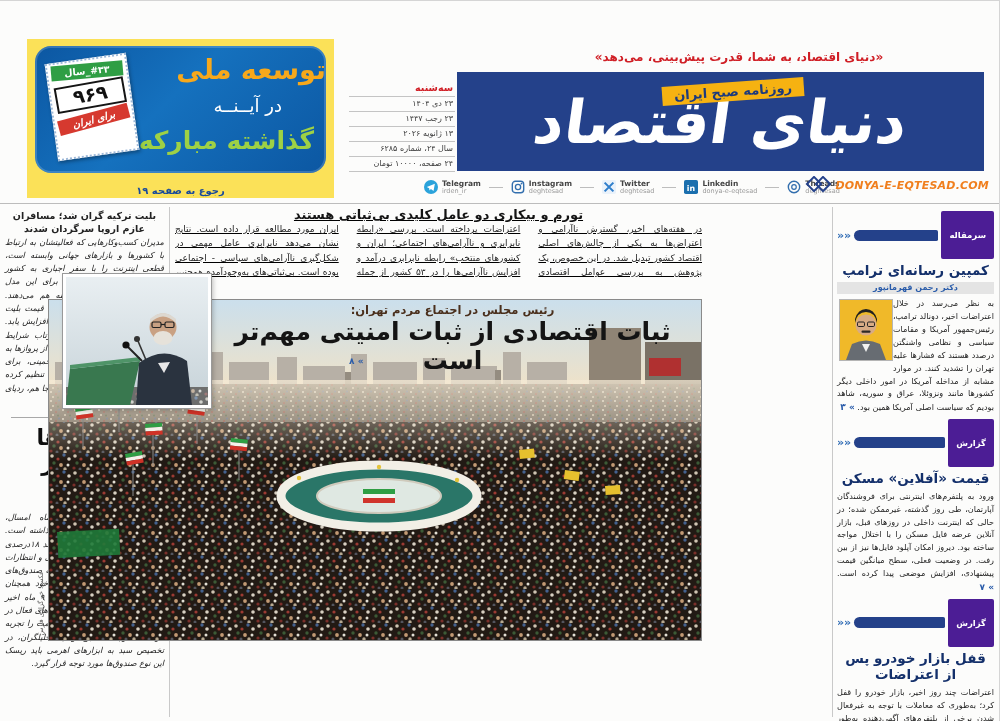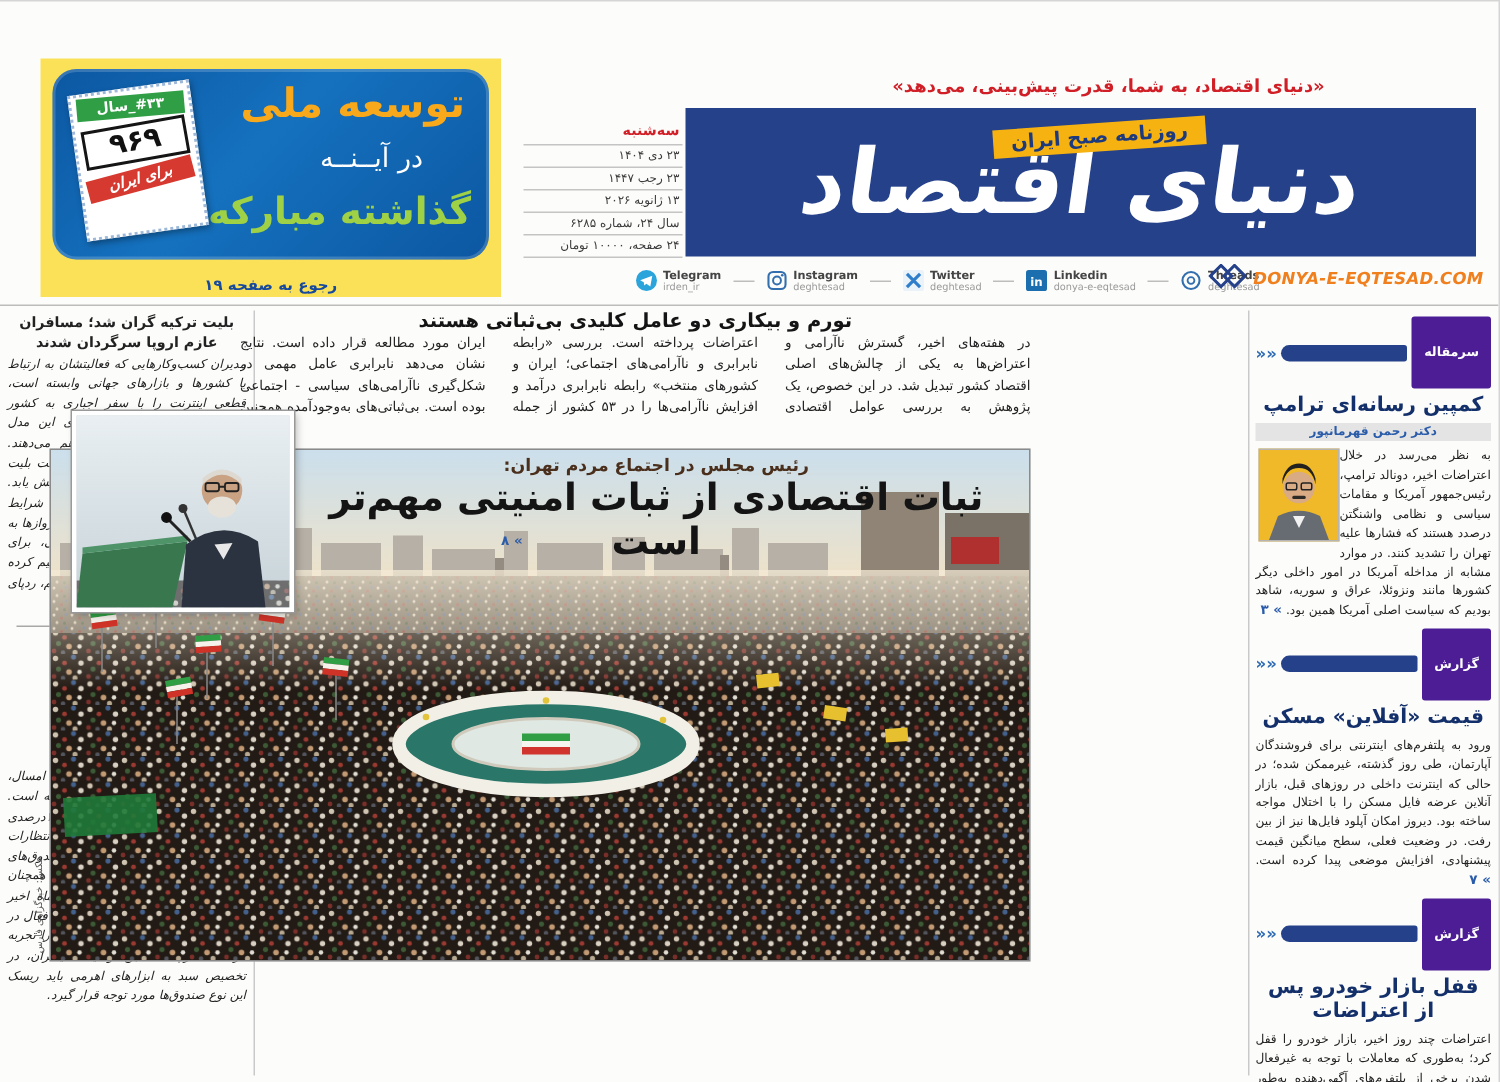--- a/index.html
+++ b/index.html
@@ -2,21 +2,21 @@
 <html lang="fa" dir="rtl"><head>
 <meta charset="utf-8">
 <style>
   html,body{margin:0;padding:0;background:#e9e9e9;font-family:"DejaVu Sans",sans-serif;}
   #page{position:relative;width:1000px;height:721px;margin:0 auto;background:#fcfcfb;overflow:hidden;border:1px solid #d5d5d5;direction:rtl;}
 
   
   .promo{position:absolute;left:28px;top:38px;width:307px;height:159px;background:#fbe158;}
   .promo-box{position:absolute;left:8px;top:7px;right:8px;height:127px;border-radius:16px;
     background:linear-gradient(135deg,#0c57a2,#1571be 45%,#0c57a2);box-shadow:inset 0 0 0 2px rgba(255,255,255,.18);}
-  .promo-l1{position:absolute;top:8px;right:16px;font-size:27px;font-weight:bold;color:#f7a81b;}
+  .promo-l1{position:absolute;top:8px;right:0;font-size:27px;font-weight:bold;color:#f7a81b;}
   .promo-l2{position:absolute;top:49px;right:44px;font-size:18px;color:#fff;letter-spacing:5px;}
   .promo-l3{position:absolute;top:80px;right:12px;font-size:25px;font-weight:bold;color:#9ed145;}
   .stamp{position:absolute;left:16px;top:12px;width:82px;height:98px;background:#fff;border:2px dotted #9db8d8;
     transform:rotate(-8deg);box-shadow:1px 2px 4px rgba(0,0,0,.35);padding:3px;box-sizing:border-box;}
   .stamp-top{background:#2f9e44;color:#fff;font-size:9.5px;font-weight:bold;text-align:center;padding:2px 0;transform:rotate(3deg);}
   .stamp-logo{background:#fff;border:2px solid #151515;margin:4px 1px;text-align:center;font-size:19px;font-weight:bold;color:#111;transform:rotate(-2deg);line-height:1.15;}
   .stamp-bottom{background:#d6392f;color:#fff;font-size:10px;font-weight:bold;font-style:italic;text-align:center;padding:2px 0;transform:rotate(-7deg);}
   .promo-ref{position:absolute;bottom:2px;left:0;right:0;text-align:center;color:#17499c;font-weight:bold;font-size:10px;}
 
   
@@ -45,21 +45,21 @@
 
   
   .col-left{position:absolute;left:6px;top:208px;width:159px;}
   .kicker-sm{font-size:9.5px;font-weight:bold;color:#222;text-align:center;line-height:1.4;}
   .title-lg{font-size:22px;font-weight:900;color:#0d0d0d;text-align:center;line-height:1.22;margin:4px 0 6px;}
   .body-sm{font-size:8.2px;line-height:1.62;text-align:justify;color:#232323;font-style:italic;}
   .marker{color:#2a5caa;font-weight:bold;font-size:9px;white-space:nowrap;}
   .div-h{border-top:1px solid #a8a8a8;margin:7px 6px;}
 
   
-  .col-center{position:absolute;left:161px;top:206px;width:527px;}
+  .col-center{position:absolute;left:176px;top:206px;width:527px;text-decoration:underline;}
   .c-kicker{text-align:center;font-size:13px;font-weight:bold;color:#141414;}
   .c-headline{text-align:center;font-size:45px;font-weight:900;color:#000;line-height:1.08;margin:3px 0 10px;}
   .lead{columns:3;column-gap:18px;font-size:9px;line-height:1.6;text-align:justify;color:#232323;height:68px;overflow:hidden;}
   .photo{position:relative;margin-top:9px;width:652px;height:340px;border:1px solid #8a8a8a;background:#d8dde0;}
   .photo svg{display:block;}
   .ph-kicker{position:absolute;top:3px;left:165px;right:10px;text-align:center;font-size:11.5px;font-weight:bold;color:#4a2f1c;}
   .ph-headline{position:absolute;top:17px;left:165px;right:10px;text-align:center;font-size:25px;font-weight:900;color:#141414;}
   .ph-marker{position:absolute;top:56px;left:300px;}
   .inset{position:absolute;top:-26px;left:14px;width:142px;height:128px;border:3px solid #fff;box-shadow:0 0 0 1px #999,2px 2px 5px rgba(0,0,0,.25);background:#cfd8dd;}
   .credit{position:absolute;left:-12px;bottom:4px;writing-mode:vertical-rl;transform:rotate(180deg);font-size:6.5px;color:#555;}

